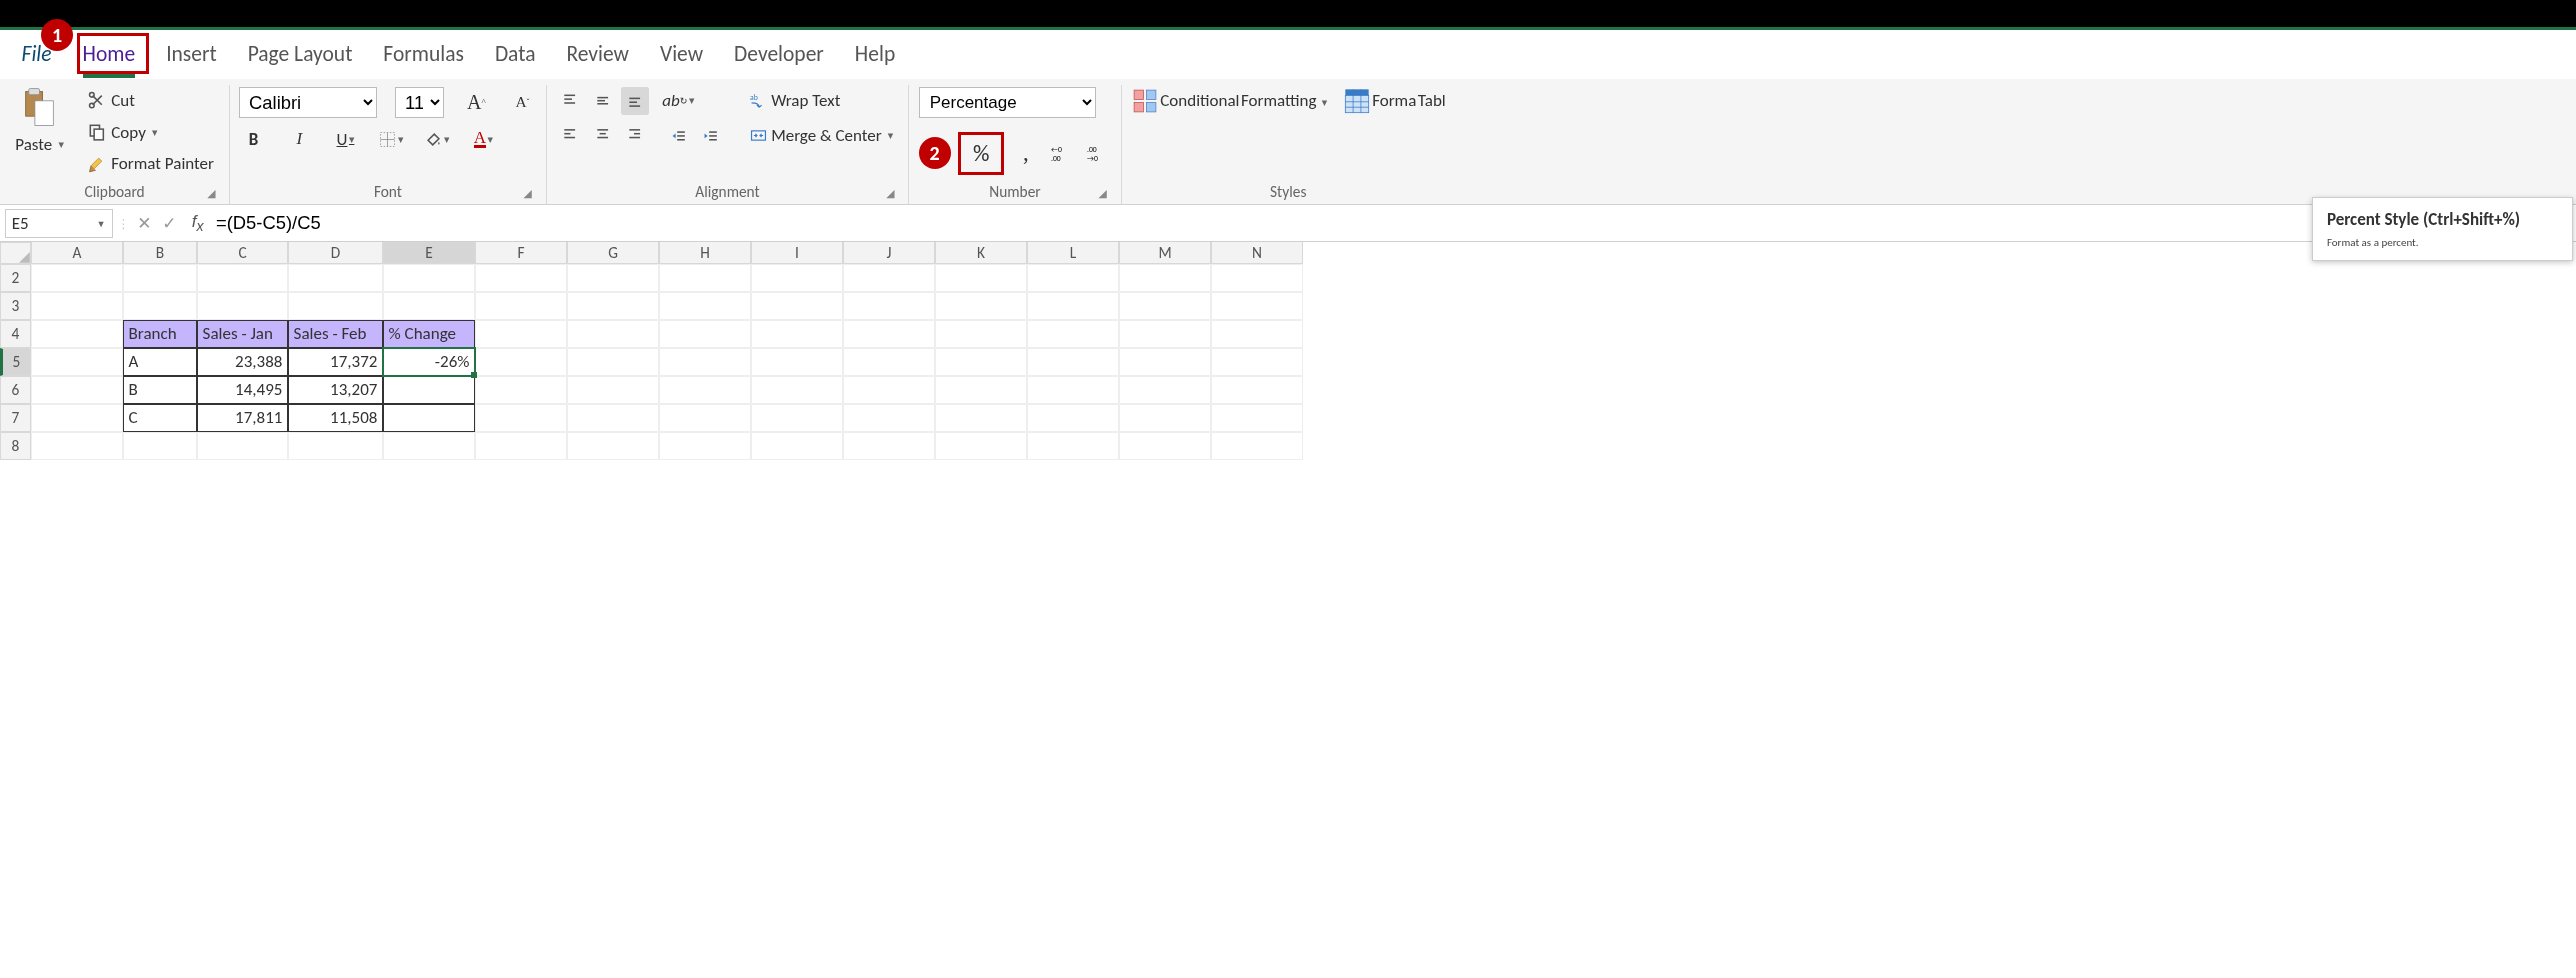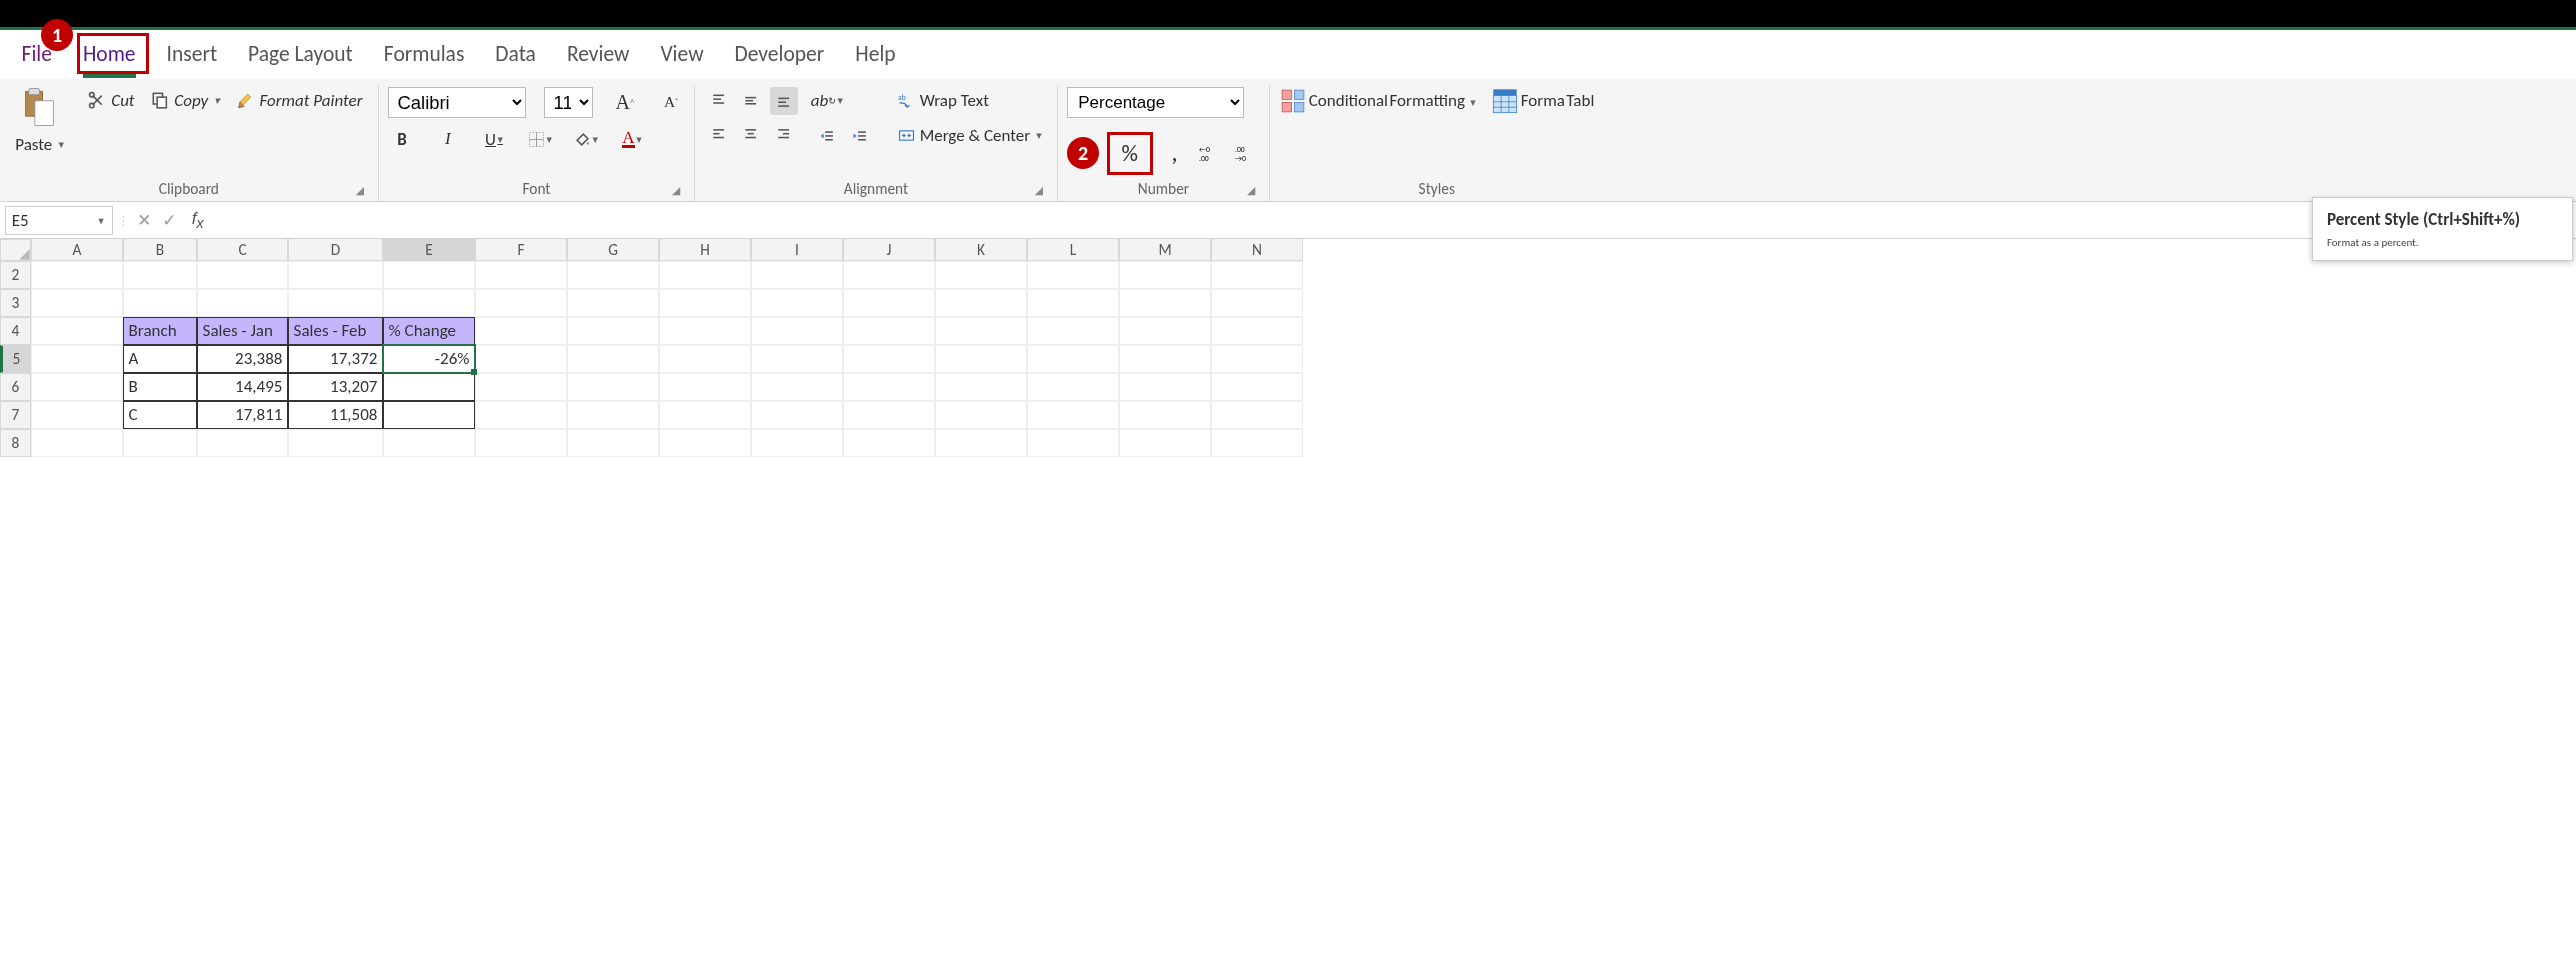--- a/index.html
+++ b/index.html
@@ -4,35 +4,35 @@
 <style>
   * { box-sizing: border-box; margin: 0; padding: 0; }
   html, body { width: 100%; height: 100%; font-family: "Segoe UI", Calibri, Arial, sans-serif; background: #fff; color: #333; }
   .topbar { background: #000; height: 27px; width: 100%; }
   .accent { background: #217346; height: 3.1px; width: 100%; }
 
   .tabs { display: flex; align-items: flex-start; gap: 31px; padding: 10.8px 21.5px 4.6px 21.5px; font-size: 21.5px; color: #555; position: relative; }
   .tab { cursor: pointer; padding-bottom: 7.7px; position: relative; }
   .tab.active { color: #4c1d95; }
   .tab.active::after { content:""; position:absolute; left:0; right:0; bottom:-3.1px; height:4.6px; background:#217346; }
-  .tab.file { color:#701a75; }
+  .tab.file { color:#0c4a6e;font-style:italic; }
   .tab-highlight { position:absolute; border:3.1px solid #C00000; pointer-events:none; }
 
   .ribbon { display:flex; align-items:stretch; background:#f5f5f5; border-bottom:0.8px solid #d0d0d0; padding:6.1px 0 0 0; position:relative; }
   .group { display:flex; flex-direction:column; justify-content:space-between; border-right:0.8px solid #d9d9d9; padding:1.5px 9.2px 0 9.2px; }
   .group-body { display:flex; align-items:flex-start; gap:7.7px; }
   .group-label { text-align:center; font-size:15.4px; color:#666; padding:4.6px 0 3.1px 0; position:relative; }
   .group-label .dlg { position:absolute; right:4.6px; bottom:4.6px; font-size:10.8px; color:#888; }
 
   .btn { display:flex; align-items:center; gap:4.6px; padding:3.1px 6.1px; font-size:17px; color:#333; cursor:pointer; border-radius:2.3px; }
   .iconbtn { width:28px; height:28px; display:flex; align-items:center; justify-content:center; cursor:pointer; border-radius:2.3px; font-size:17px; }
 
   .paste-col { display:flex; flex-direction:column; align-items:center; gap:1.5px; padding-right:4.6px; }
   .paste-icon { width:37px; height:43px; }
-  .small-col { display:flex; flex-direction:row; gap:4.6px;font-style:italic; }
+  .small-col { display:flex; flex-direction:column; gap:4.6px; }
 
   .font-row { display:flex; align-items:center; gap:18px; }
   select.fontname { font-size:18.4px; padding:3.1px 4.6px; border:0.8px solid #bbb; background:#fff; width:138px; height:31px; }
   select.fontsize { font-size:18.4px; padding:3.1px 4.6px; border:0.8px solid #bbb; background:#fff; width:49px; height:31px; }
   .fontgrow, .fontshrink { font-family: "Times New Roman", serif; }
 
   .chev { font-size:10.8px; color:#666; margin-left:1.5px; }
 
   .align-grid { display:grid; grid-template-columns: repeat(3,28px); grid-template-rows: repeat(2,28px); gap:4.6px; }
   .align-grid .iconbtn.sel { background:#d8d8d8; }
@@ -347,20 +347,21 @@
   <div class="namebox">
     <span>E5</span>
     <span class="dd">▼</span>
   </div>
   <div style="color:#ccc;">⋮</div>
   <div class="fxbtns">
     <span>✕</span>
     <span>✓</span>
   </div>
   <div class="fxlabel">f<sub>x</sub></div>
+  <input class="finput" value="=(D5-C5)/C5" style="">
 </div>
 
 <div class="sheet">
   <div style="display:flex;">
     <div class="selectall">
       <svg viewBox="0 0 10 10">
           <path d="M0 10 L10 0 L10 10 Z" fill="#bbb"></path>
         </svg>
     </div>
     <div class="colheads" style="margin-left:0;">

